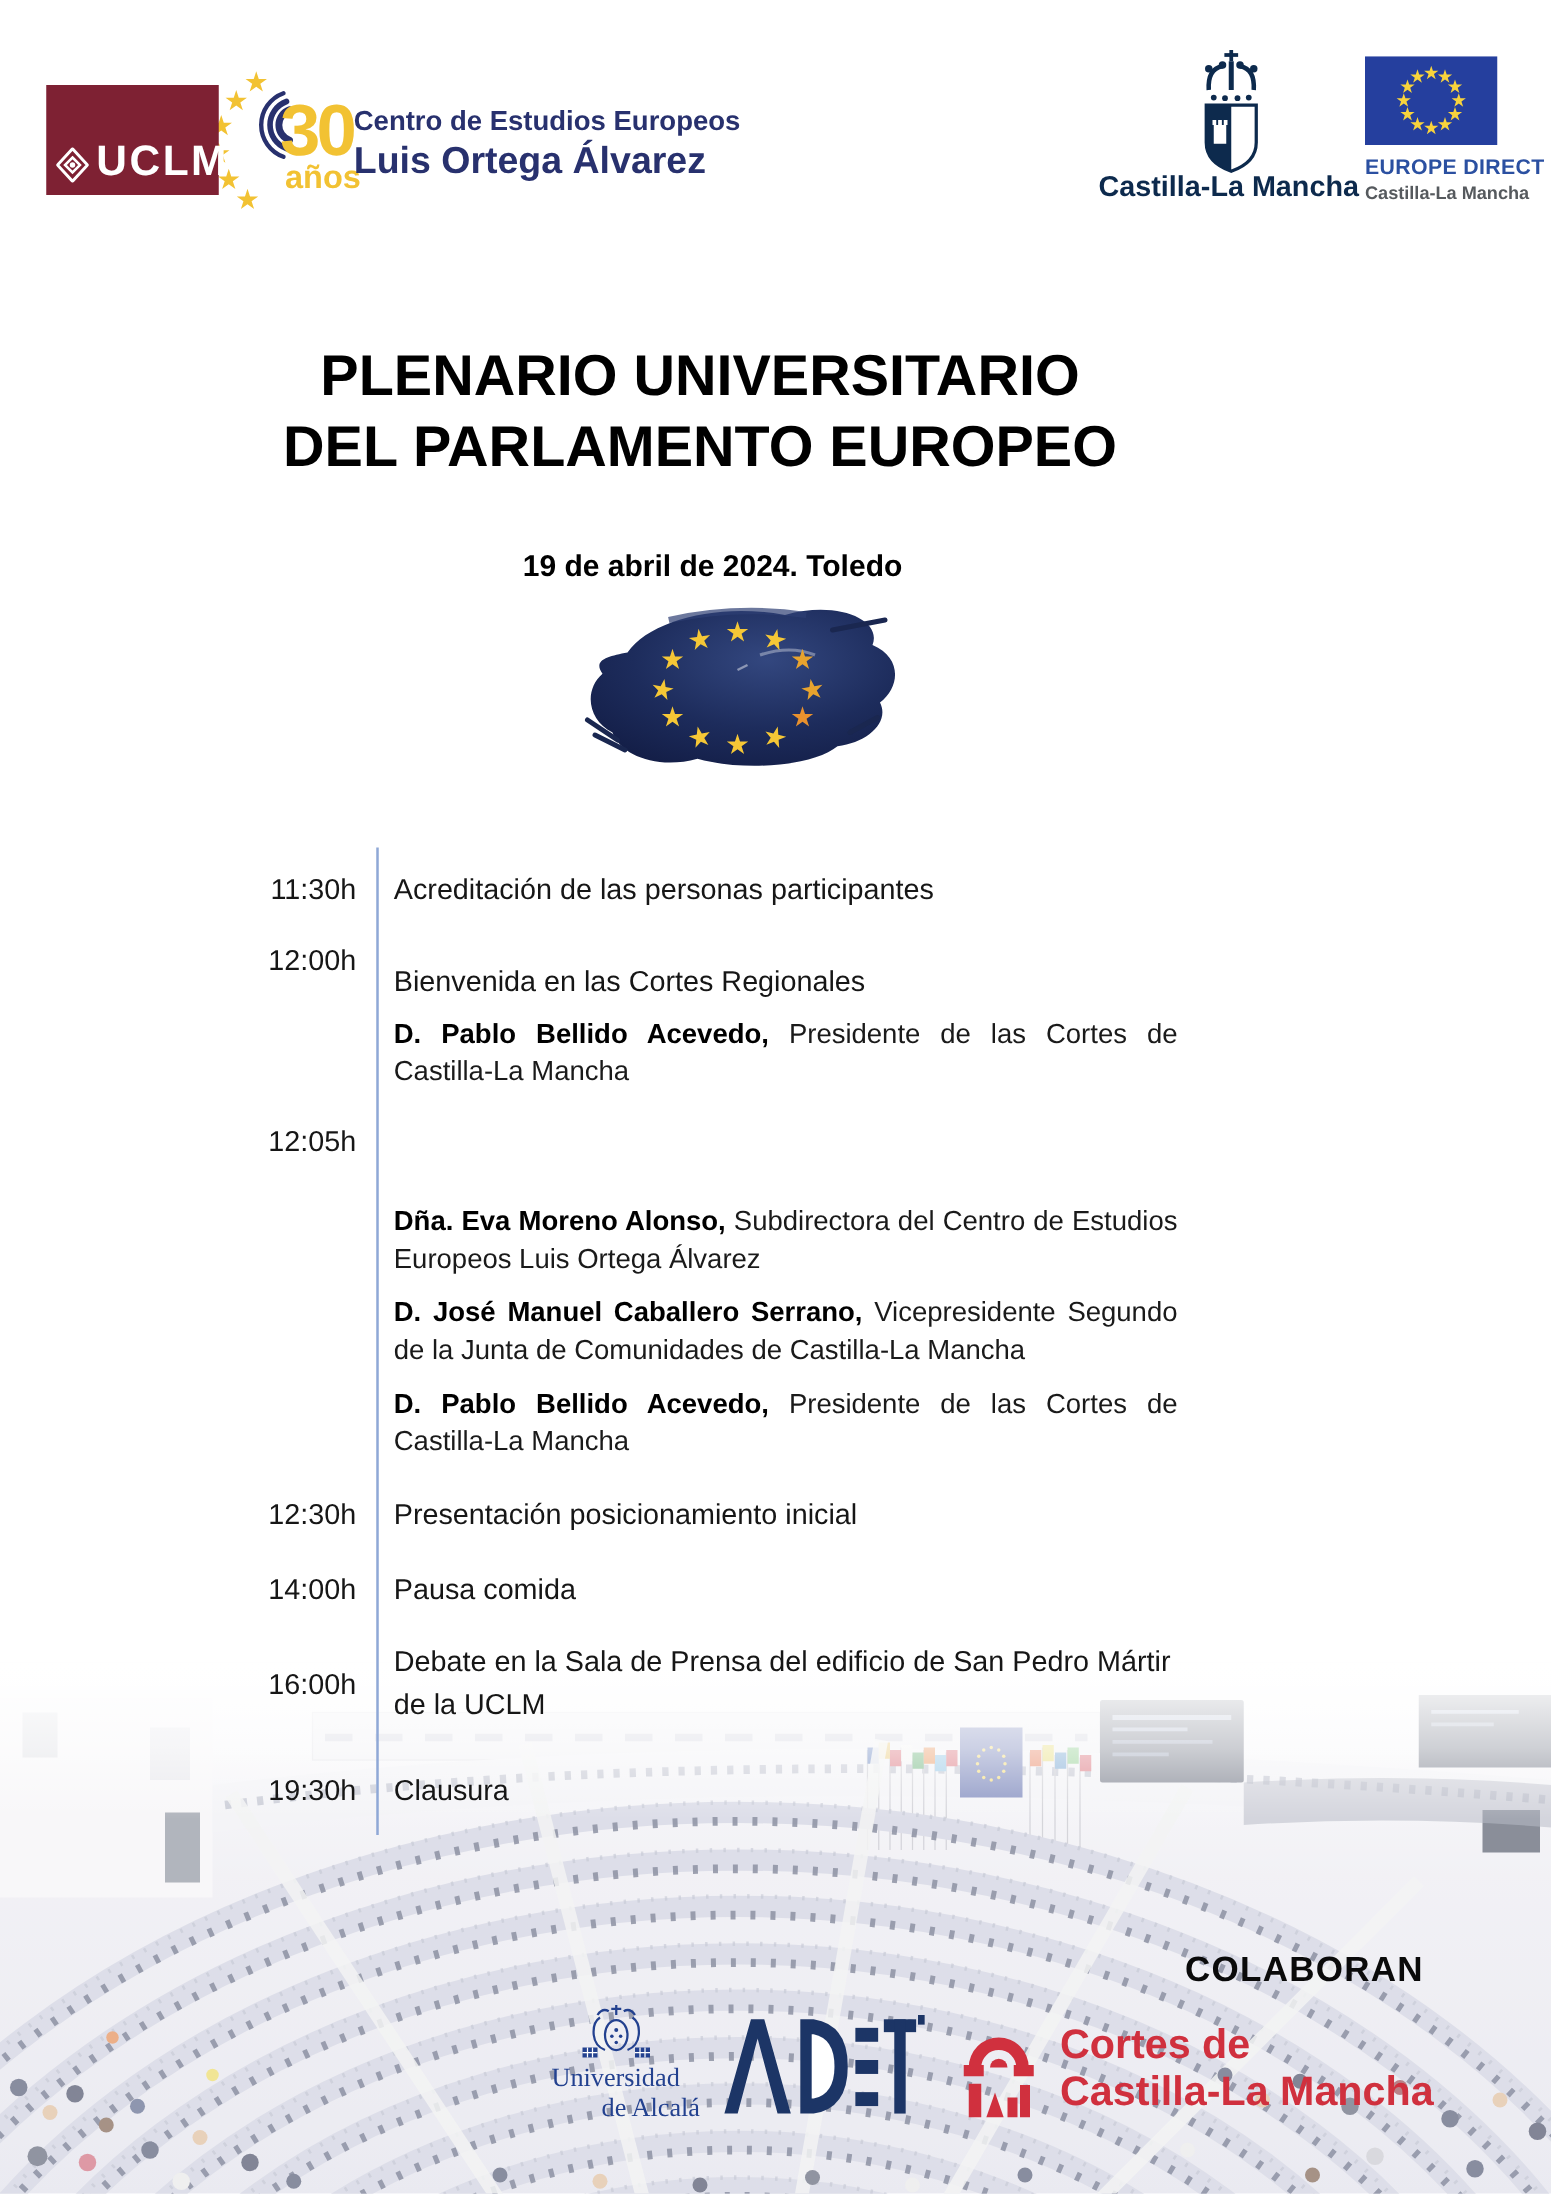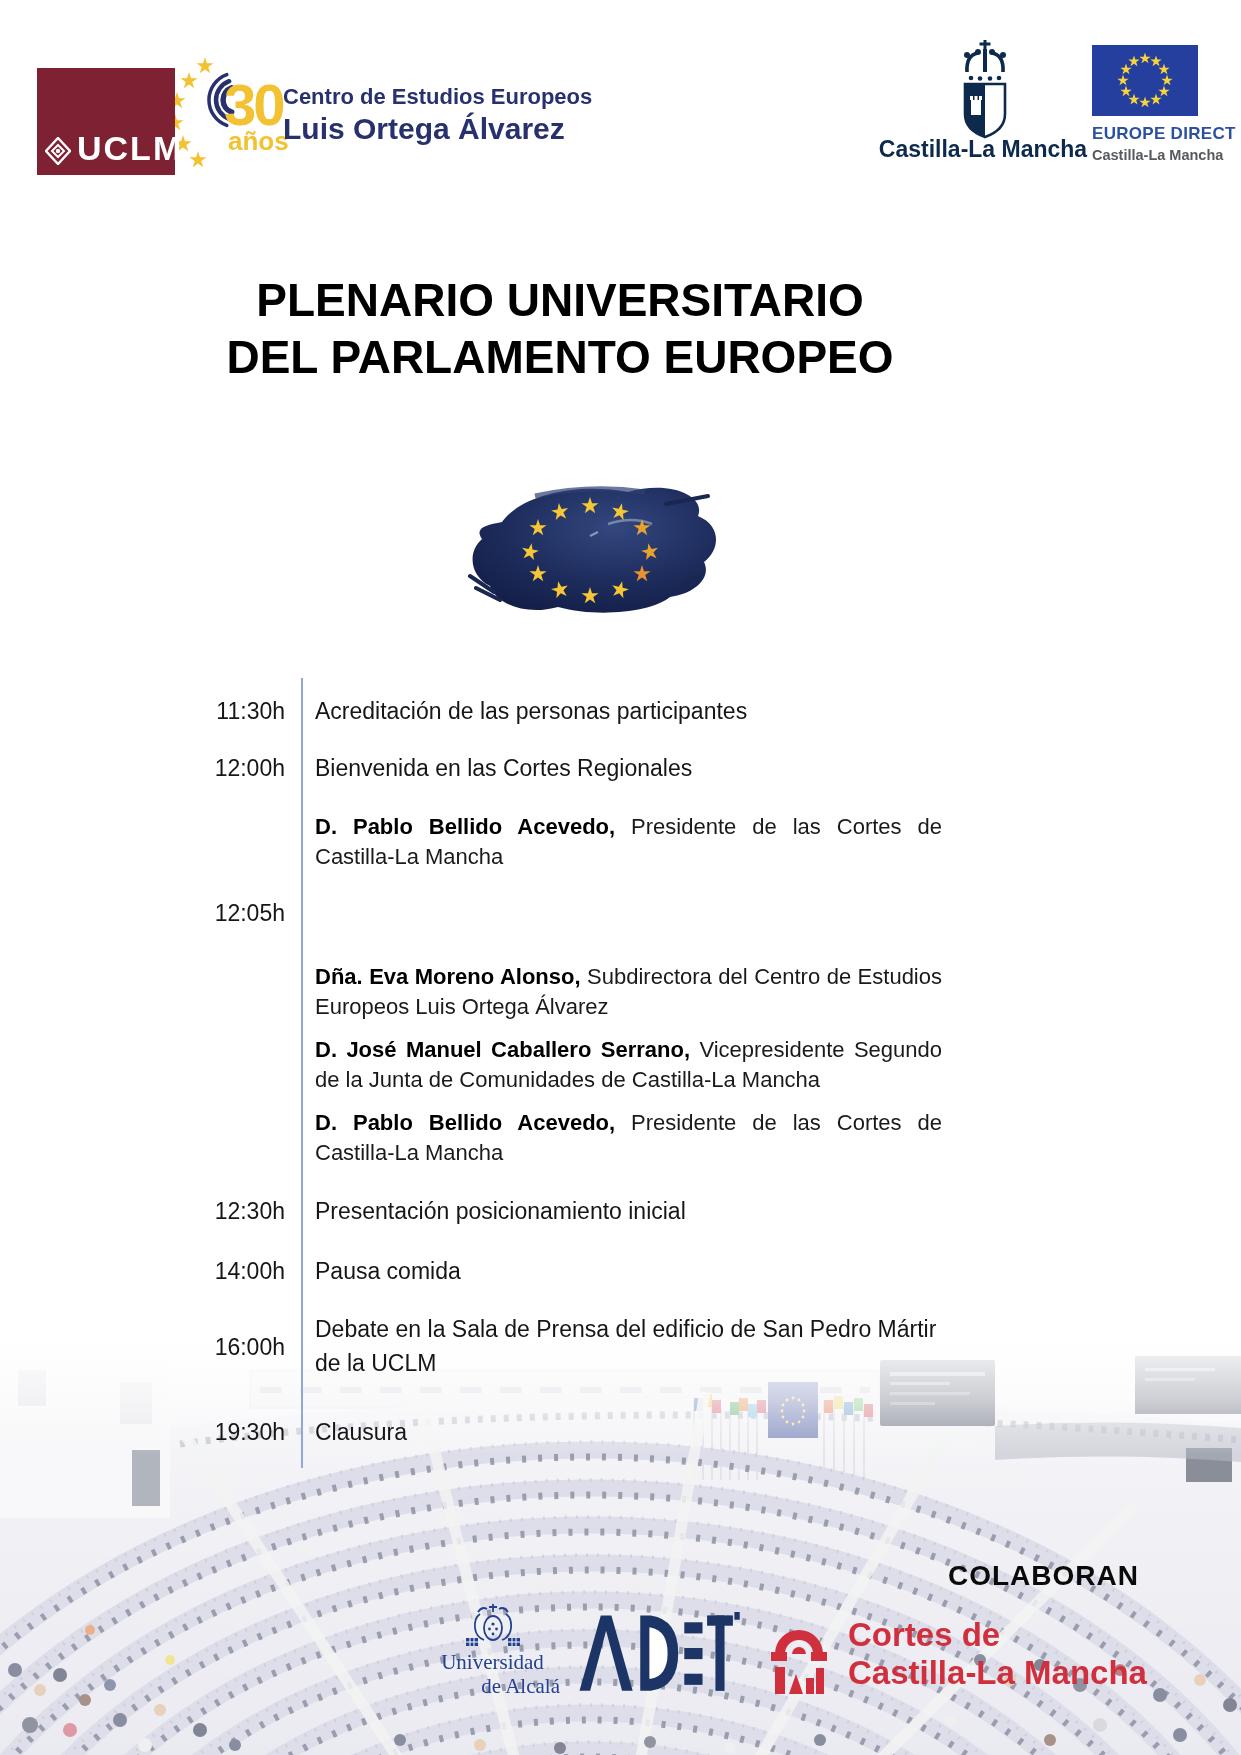--- a/index.html
+++ b/index.html
@@ -1,21 +1,21 @@
 <!DOCTYPE html>
 <html><head>
 <meta charset="utf-8">
 <style>
   html,body{margin:0;padding:0;background:#ffffff;}
   .page{position:relative;width:1241px;height:1755px;background:#fff;overflow:hidden;
         font-family:"Liberation Sans",sans-serif;color:#111;}
   .abs{position:absolute;}
 
   
-  .uclm-box{left:37px;top:68px;width:138px;height:107px;background:#7e2133;z-index:3;}
+  .uclm-box{left:37px;top:68px;width:138px;height:88px;background:#7e2133;z-index:3;}
   .uclm-label{left:40px;bottom:7px;color:#fff;font-weight:bold;font-size:34px;letter-spacing:2px;}
   .cee-num{left:224px;top:76px;font-size:58px;font-weight:bold;color:#f2c233;letter-spacing:-3px;line-height:1;}
   .cee-anios{left:228px;top:128px;font-size:26px;font-weight:bold;color:#f2c233;line-height:1;}
   .cee-line1{left:283px;top:86px;font-size:22px;color:#28316e;line-height:1;font-weight:bold;}
   .cee-line2{left:283px;top:114px;font-size:30px;font-weight:bold;color:#28316e;line-height:1;}
   .jccm-label{left:878px;top:136px;width:210px;text-align:center;font-size:23px;font-weight:bold;color:#0d2a4d;}
   .ed-title{left:1092px;top:124px;font-size:17px;font-weight:bold;color:#2b50a1;letter-spacing:.3px;}
   .ed-sub{left:1092px;top:147px;font-size:14.5px;font-weight:bold;color:#565a5e;}
 
   
@@ -137,20 +137,21 @@
         <use href="#st" transform="translate(42,16.4) scale(6)"></use>
     </g>
   </svg>
   <div class="abs ed-title">EUROPE DIRECT</div>
   <div class="abs ed-sub">Castilla-La Mancha</div>
 
   <div class="abs main-title">
     <div>PLENARIO UNIVERSITARIO</div>
     <div>DEL PARLAMENTO EUROPEO</div>
   </div>
+  <div class="abs date-line">19 de abril de 2024. Toledo</div>
 
   <svg class="abs" style="left:440px;top:466px" width="300" height="156" viewBox="0 0 300 156">
     <path d="M62,56 C80,30 135,16 188,26 C230,14 266,30 258,50 C282,60 280,84 264,96
              C272,112 254,128 230,131 C212,146 158,152 118,141 C86,150 56,138 50,120
              C30,110 27,86 42,73 C34,62 46,59 62,56 Z" fill="url(#brushGrad)"></path>
     <path d="M30,110 L54,126 M36,122 L60,134 M226,38 L268,30 M240,120 L262,108" stroke="#1a2750" stroke-width="4" stroke-linecap="round"></path>
     <path d="M95,30 Q150,18 205,26" stroke="#2d3f74" stroke-width="5" fill="none" opacity=".7"></path>
     <path d="M168,58 Q192,50 212,58" stroke="#ffffff" stroke-width="2.5" fill="none" opacity=".35"></path>
     <path d="M150,70 L158,66" stroke="#ffffff" stroke-width="2" opacity=".45"></path>
     <g>
@@ -329,21 +330,21 @@
     <rect width="1241" height="425" fill="#ffffff" opacity="0.40"></rect>
     <rect width="1241" height="125" fill="url(#fadeTop)"></rect>
   </svg>
 
   <div class="abs vline"></div>
 
   <div class="abs time" style="top:698px">11:30h</div>
   <div class="abs rtitle" style="top:698px">Acreditación de las personas participantes</div>
 
   <div class="abs time" style="top:755px">12:00h</div>
-  <div class="abs rtitle" style="top:755px">Bienvenida en las Cortes Regionales</div>
+  <div class="abs rtitle" style="top:772px">Bienvenida en las Cortes Regionales</div>
 
   <p class="abs speaker" style="top:812px"><b>D. Pablo Bellido Acevedo,</b><span> Presidente de las Cortes de Castilla-La Mancha</span></p>
 
   <div class="abs time" style="top:900px">12:05h</div>
 
   <p class="abs speaker" style="top:962px"><b>Dña. Eva Moreno Alonso,</b><span> Subdirectora del Centro de Estudios Europeos Luis Ortega Álvarez</span></p>
 
   <p class="abs speaker" style="top:1035px"><b>D. José Manuel Caballero Serrano,</b><span> Vicepresidente Segundo de la Junta de Comunidades de Castilla-La Mancha</span></p>
 
   <p class="abs speaker" style="top:1108px"><b>D. Pablo Bellido Acevedo,</b><span> Presidente de las Cortes de Castilla-La Mancha</span></p>

